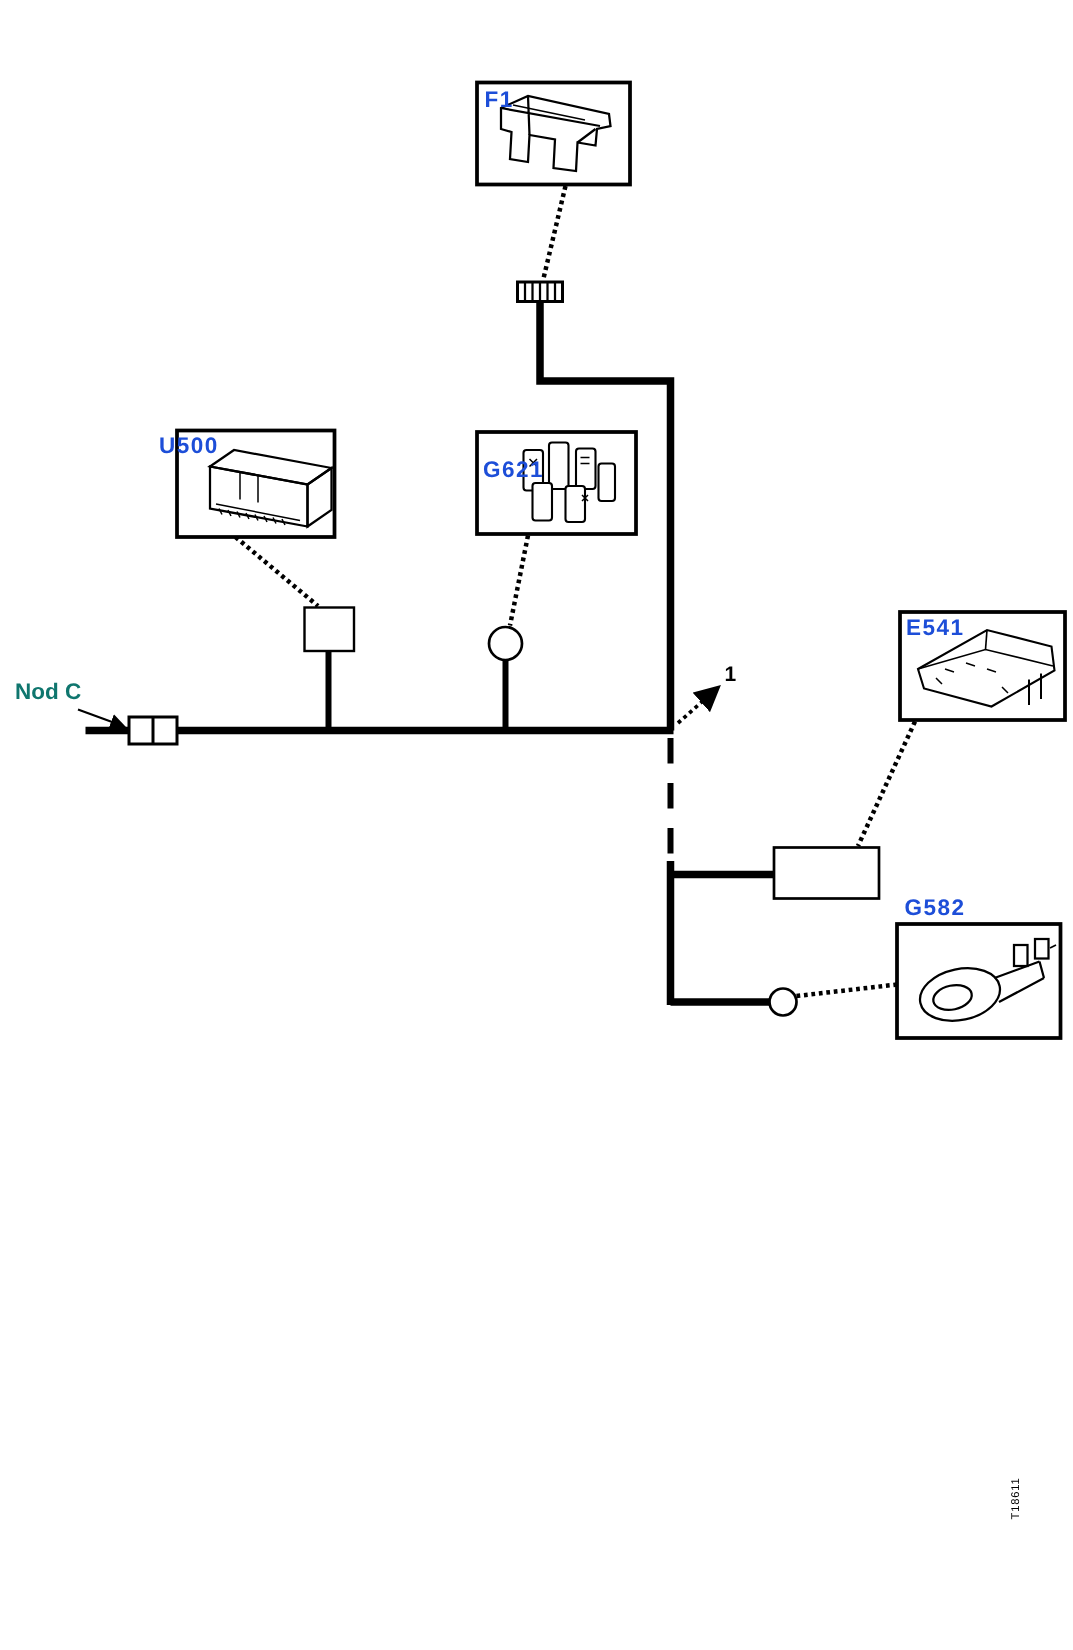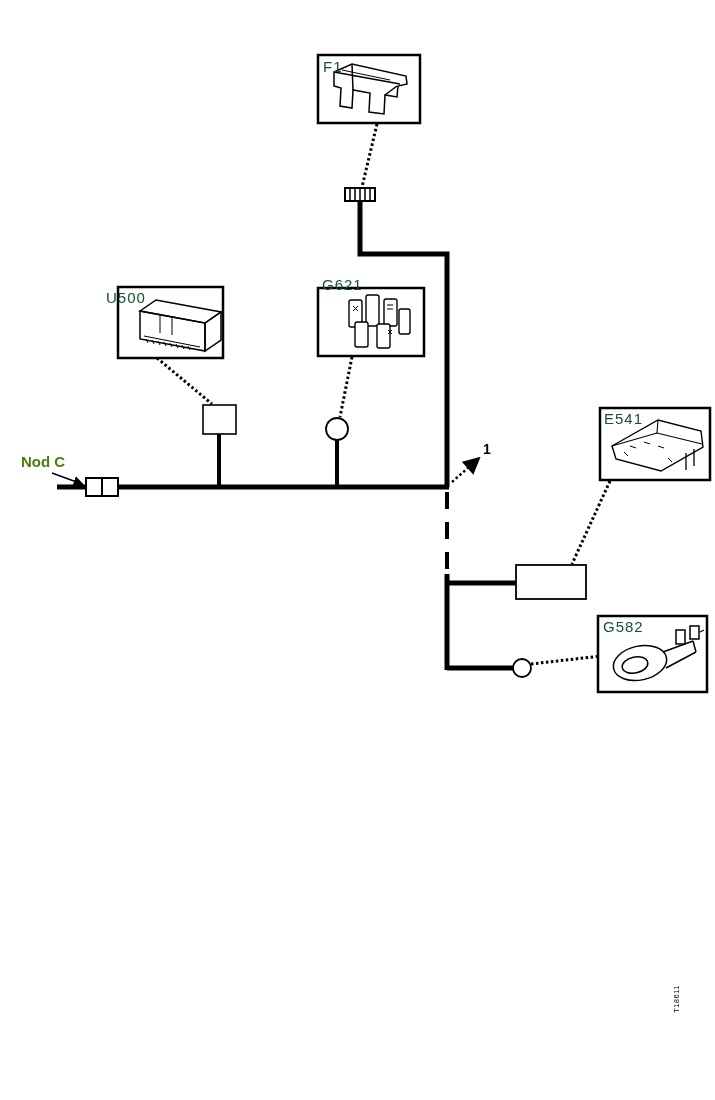--- a/index.html
+++ b/index.html
@@ -15,33 +15,33 @@
     background: #ffffff;
     overflow: hidden;
   }
   #wiring-svg {
     position: absolute;
     left: 0; top: 0;
   }
   .comp-label {
     position: absolute;
     font-size: 15px;
-    font-weight: 400;
-    color: #14532d;
+    font-weight: 700;
+    color: #1d4ed8;
     letter-spacing: 1px;
     line-height: 1;
     white-space: nowrap;
   }
   .node-label {
     position: absolute;
-    left: 21px;
+    left: 10px;
     top: 453px;
     font-size: 15px;
     font-weight: 600;
-    color: #4d7c0f;
+    color: #0f766e;
     white-space: nowrap;
   }
   .footnote {
     position: absolute;
     left: 483px;
     top: 441px;
     font-size: 14px;
     font-weight: 600;
     color: #000;
   }
@@ -186,24 +186,24 @@
       <rect x="676" y="630" width="9" height="14" fill="#ffffff"></rect>
       <rect x="690" y="626" width="9" height="13" fill="#ffffff"></rect>
       <path d="M700,632 L704,630" stroke-width="1.2"></path>
     </g>
   </svg>
 
   <div class="comp-label" style="left:323px; top:59px;">F1</div>
 
   <div class="comp-label" style="left:106px; top:290px;">U500</div>
 
-  <div class="comp-label" style="left:322px; top:277px;">G621</div>
+  <div class="comp-label" style="left:322px; top:306px;">G621</div>
 
   <div class="comp-label" style="left:604px; top:411px;text-align:right;">E541</div>
 
-  <div class="comp-label" style="left:603px; top:619px;">G582</div>
+  <div class="comp-label" style="left:603px; top:598px;">G582</div>
 
   <div class="node-label">Nod C</div>
 
   <div class="footnote">1</div>
 
   <div class="doc-number">T18611</div>
 </div>
 
 </body></html>

